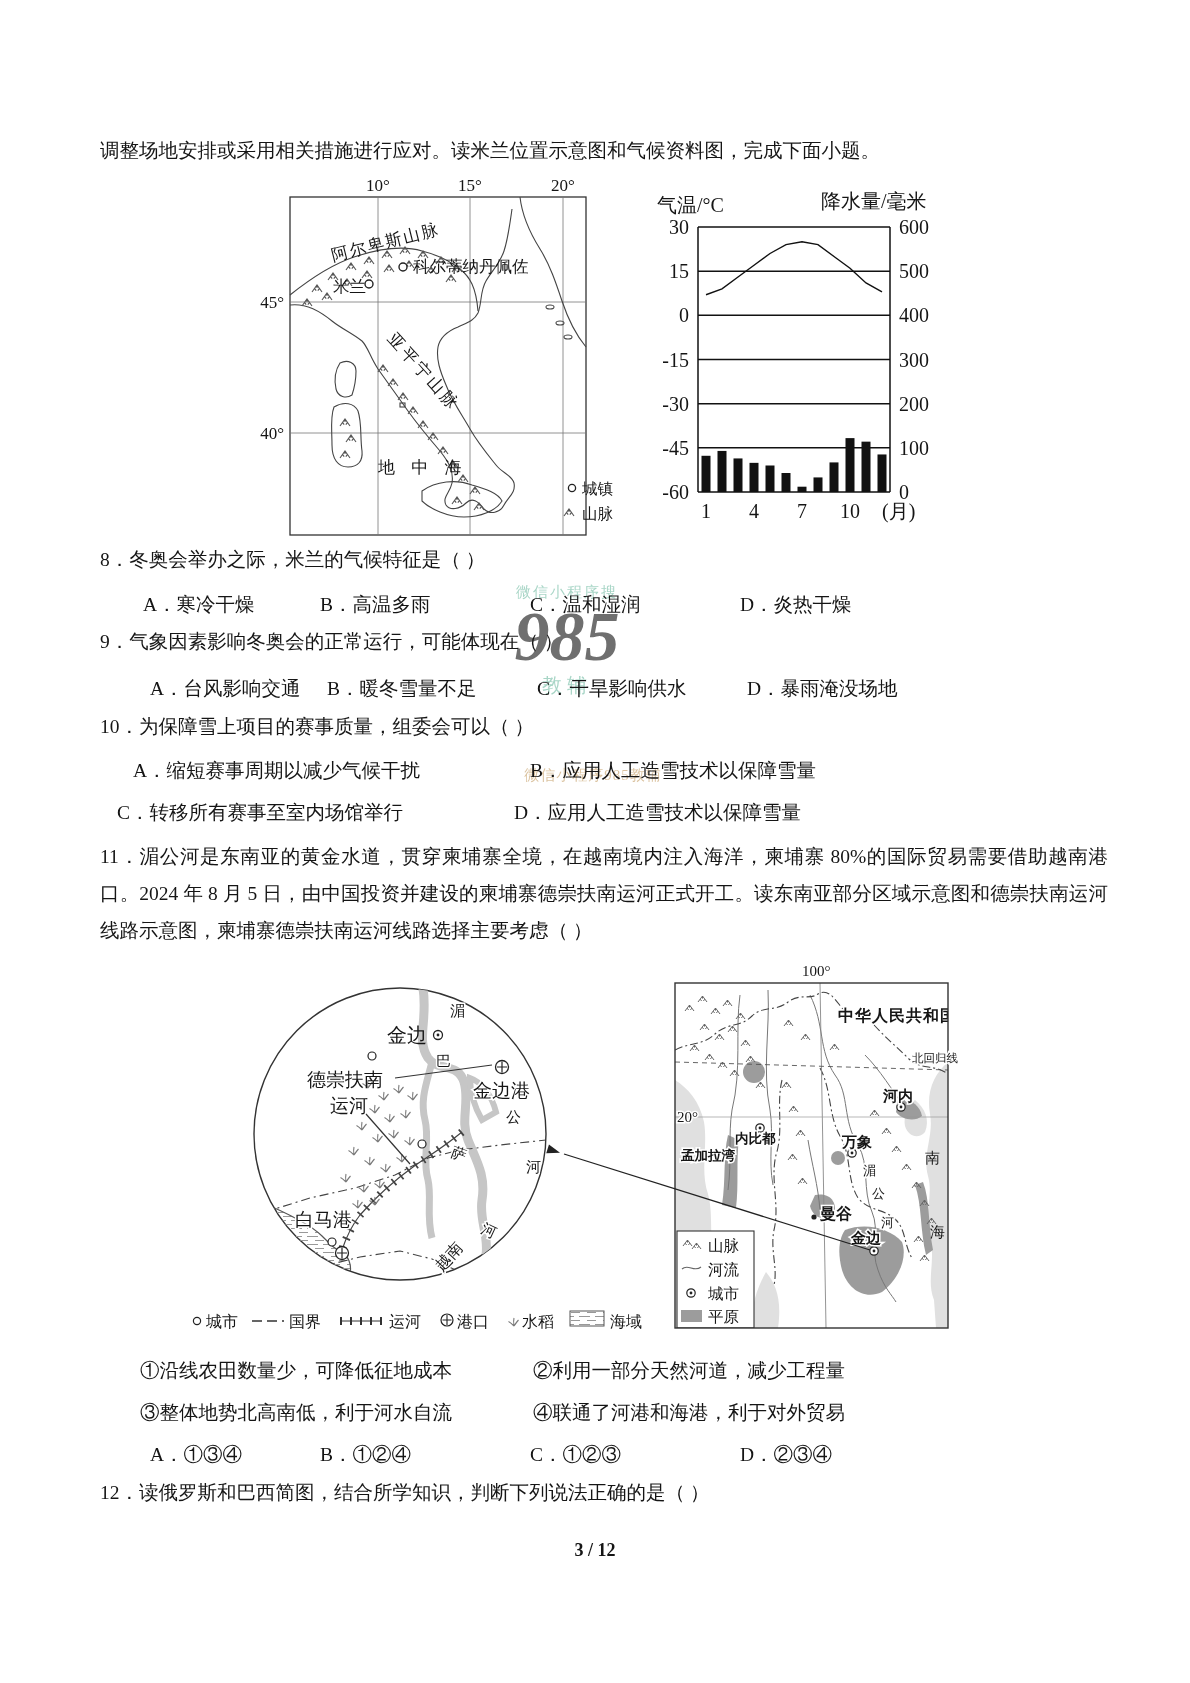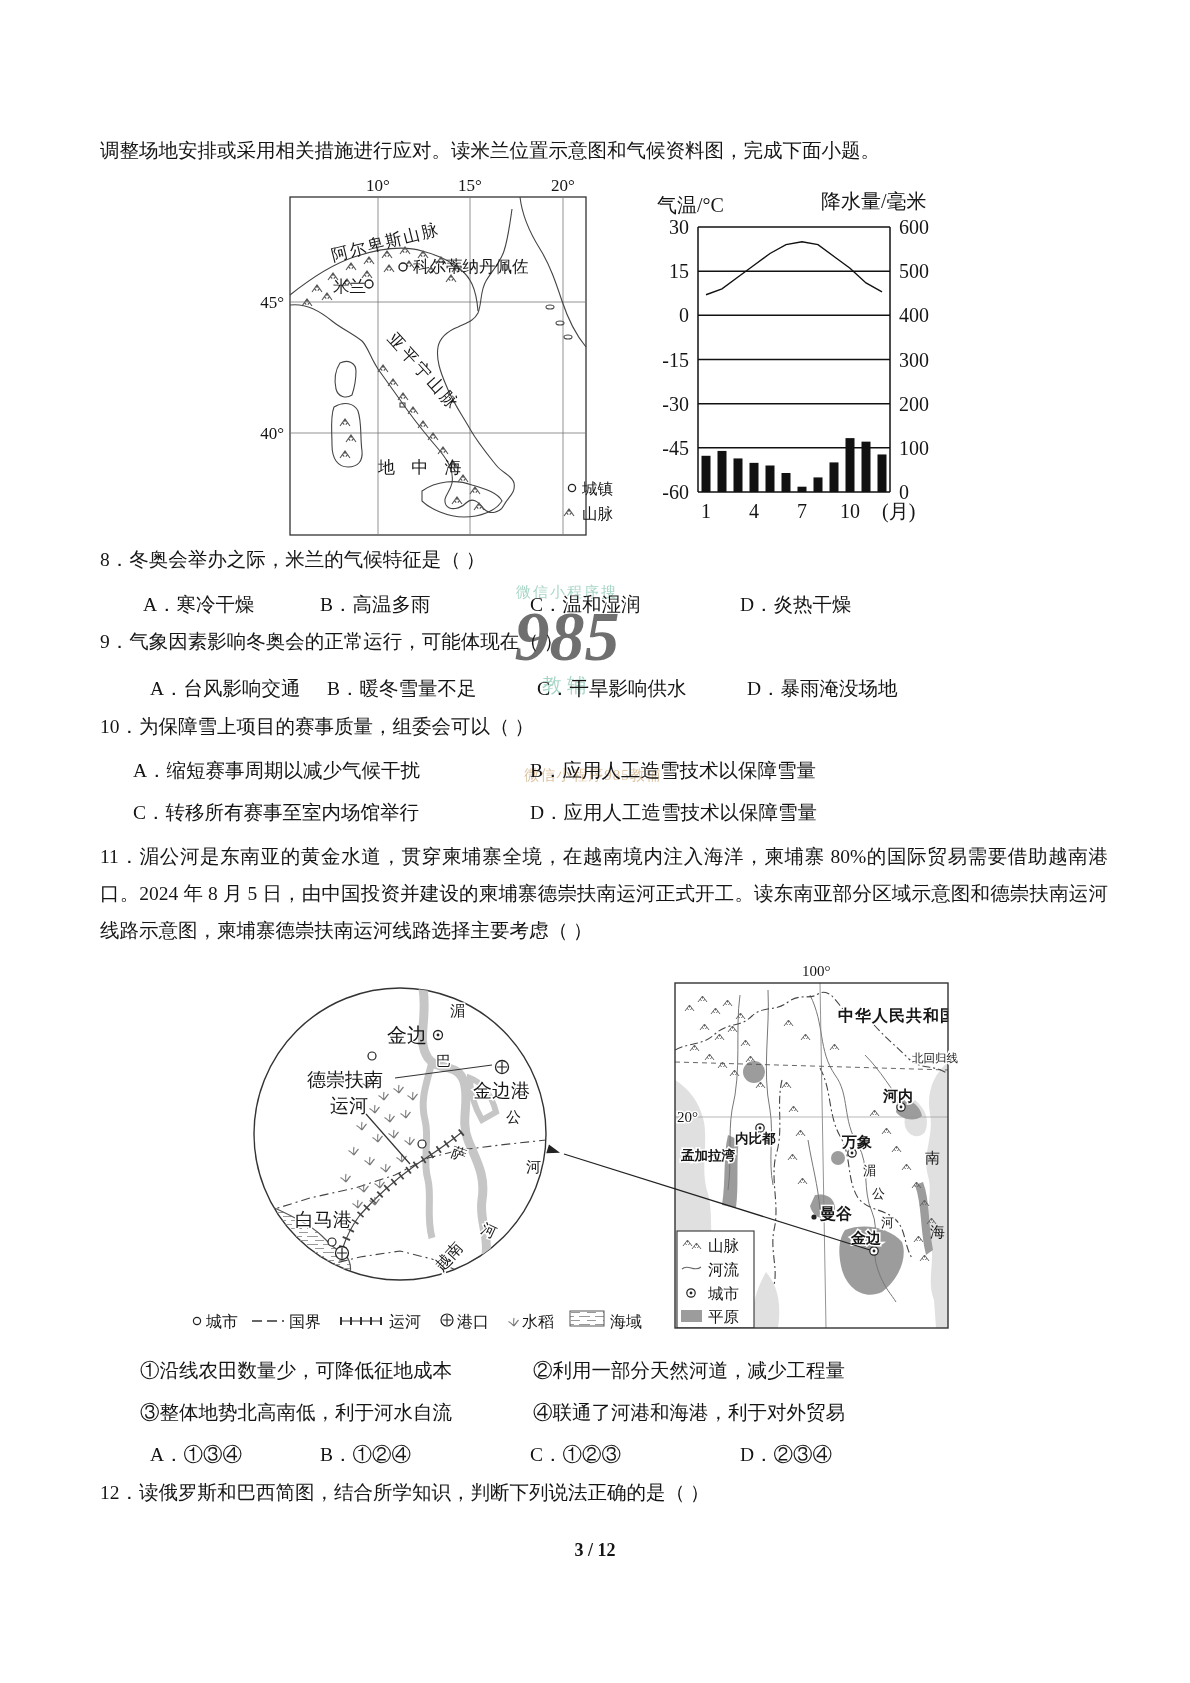--- a/index.html
+++ b/index.html
@@ -181,21 +181,21 @@
     <span>B．暖冬雪量不足</span>
     <span>C．干旱影响供水</span>
     <span>D．暴雨淹没场地</span>
   </div>
 
   <div class="t" style="left:100px;top:716px;">10．为保障雪上项目的赛事质量，组委会可以（  ）</div>
   <div class="row2" style="left:133px;top:757px;">
     <span>A．缩短赛事周期以减少气候干扰</span>
     <span>B．应用人工造雪技术以保障雪量</span>
   </div>
-  <div class="row2" style="left:133px;top:799px;">
+  <div class="row2" style="left:117px;top:799px;">
     <span>C．转移所有赛事至室内场馆举行</span>
     <span>D．应用人工造雪技术以保障雪量</span>
   </div>
 
   <div class="para" style="left:100px;top:838px;width:1008px;">11．湄公河是东南亚的黄金水道，贯穿柬埔寨全境，在越南境内注入海洋，柬埔寨 80%的国际贸易需要借助越南港口。2024 年 8 月 5 日，由中国投资并建设的柬埔寨德崇扶南运河正式开工。读东南亚部分区域示意图和德崇扶南运河线路示意图，柬埔寨德崇扶南运河线路选择主要考虑（  ）</div>
 
   <svg style="left:170px;top:950px;" width="830" height="392" viewBox="0 0 830 392">
     <defs>
       <g id="mt2">
           <path d="M0,6 L4.5,0 L9,6 M4.5,0 L4.5,2.6 M2.2,3.2 L3.6,5 M6.8,3.2 L5.4,5" stroke="#666" fill="none" stroke-width="1"></path>

